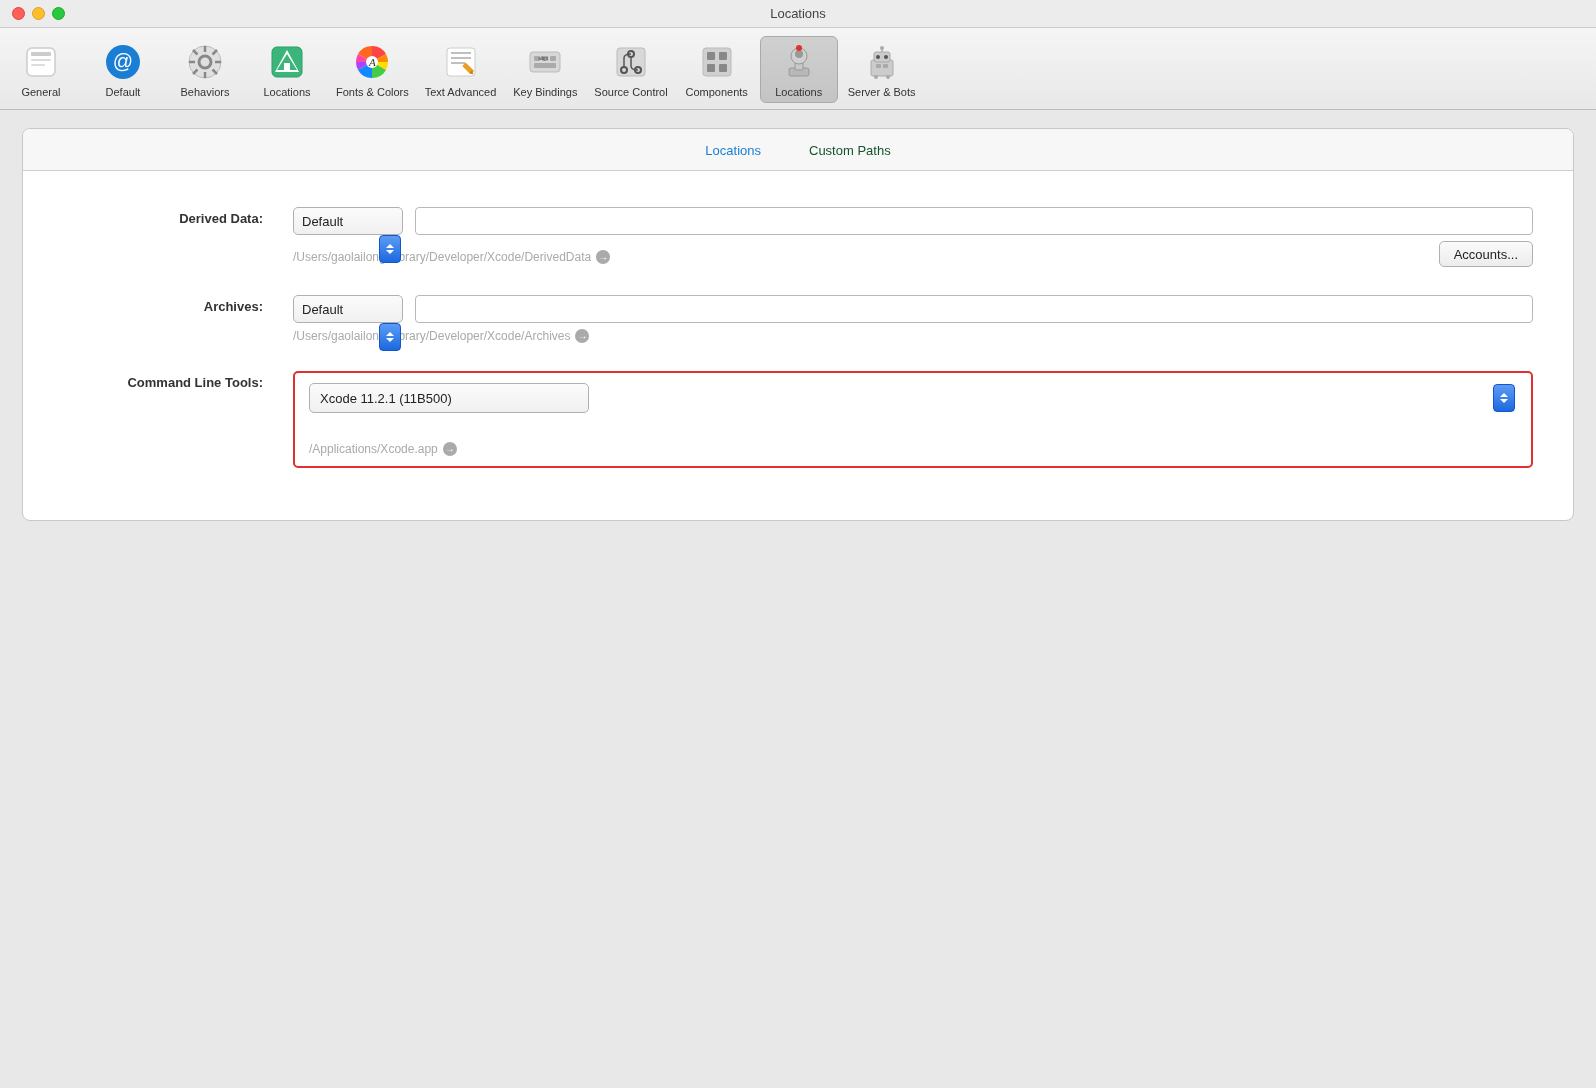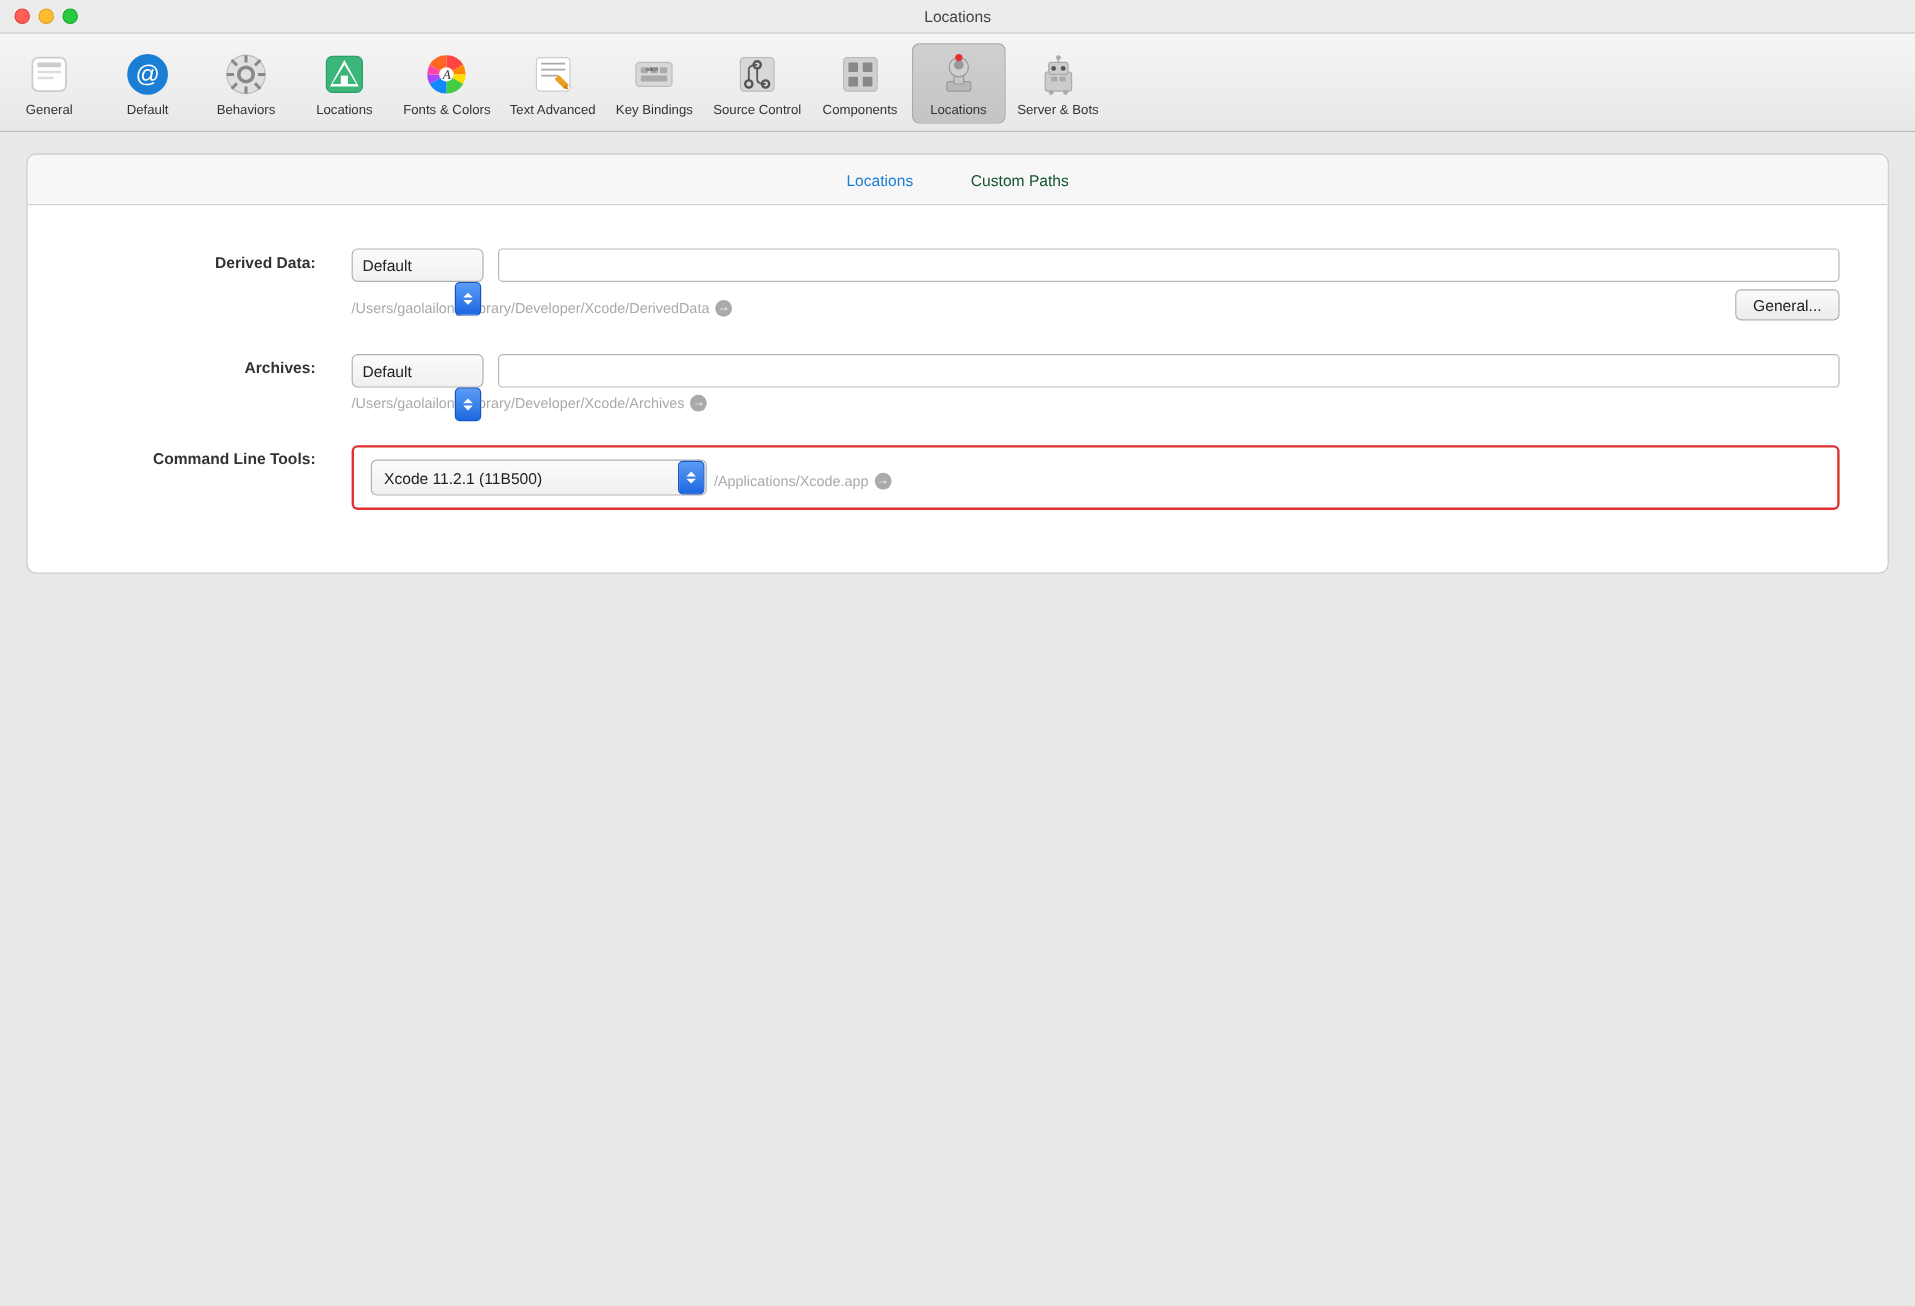--- a/index.html
+++ b/index.html
@@ -239,21 +239,22 @@
       white-space: nowrap;
       color: #222;
     }
 
     
     .highlighted-box {
       border: 2px solid #e03030;
       border-radius: 5px;
       padding: 10px 14px;
       display: inline-flex;
-      gap: 6px;
+      flex-direction: column;
+      gap: 24px;
     }
     .cmd-select-wrapper {
       position: relative;
       display: inline-block;
     }
     .cmd-select {
       appearance: none;
       -webkit-appearance: none;
       background: linear-gradient(to bottom, #fbfbfb, #f0f0f0);
       border: 1px solid #b0b0b0;
@@ -482,21 +483,21 @@
                 <div class="stepper-arrow-down"></div>
               </div>
             </div>
             <input type="text" class="text-input" style="height: 28px; flex: 1 1 0%;" value="">
           </div>
           <div class="form-inline" style="margin-top:6px; justify-content:space-between; align-items:center;">
             <div class="path-text">
               <span>/Users/gaolailong/Library/Developer/Xcode/DerivedData</span>
               <span class="path-arrow">→</span>
             </div>
-            <button class="advanced-btn">General...</button>
+            <button class="advanced-btn">Accounts...</button>
           </div>
         </div>
       </div>
 
       <div class="form-row">
         <div class="form-label">Archives:</div>
         <div class="form-control-group">
           <div class="form-inline" style="align-items:center; gap:12px;">
             <div class="select-with-stepper-wrapper">
               <select class="mac-select-with-stepper">

